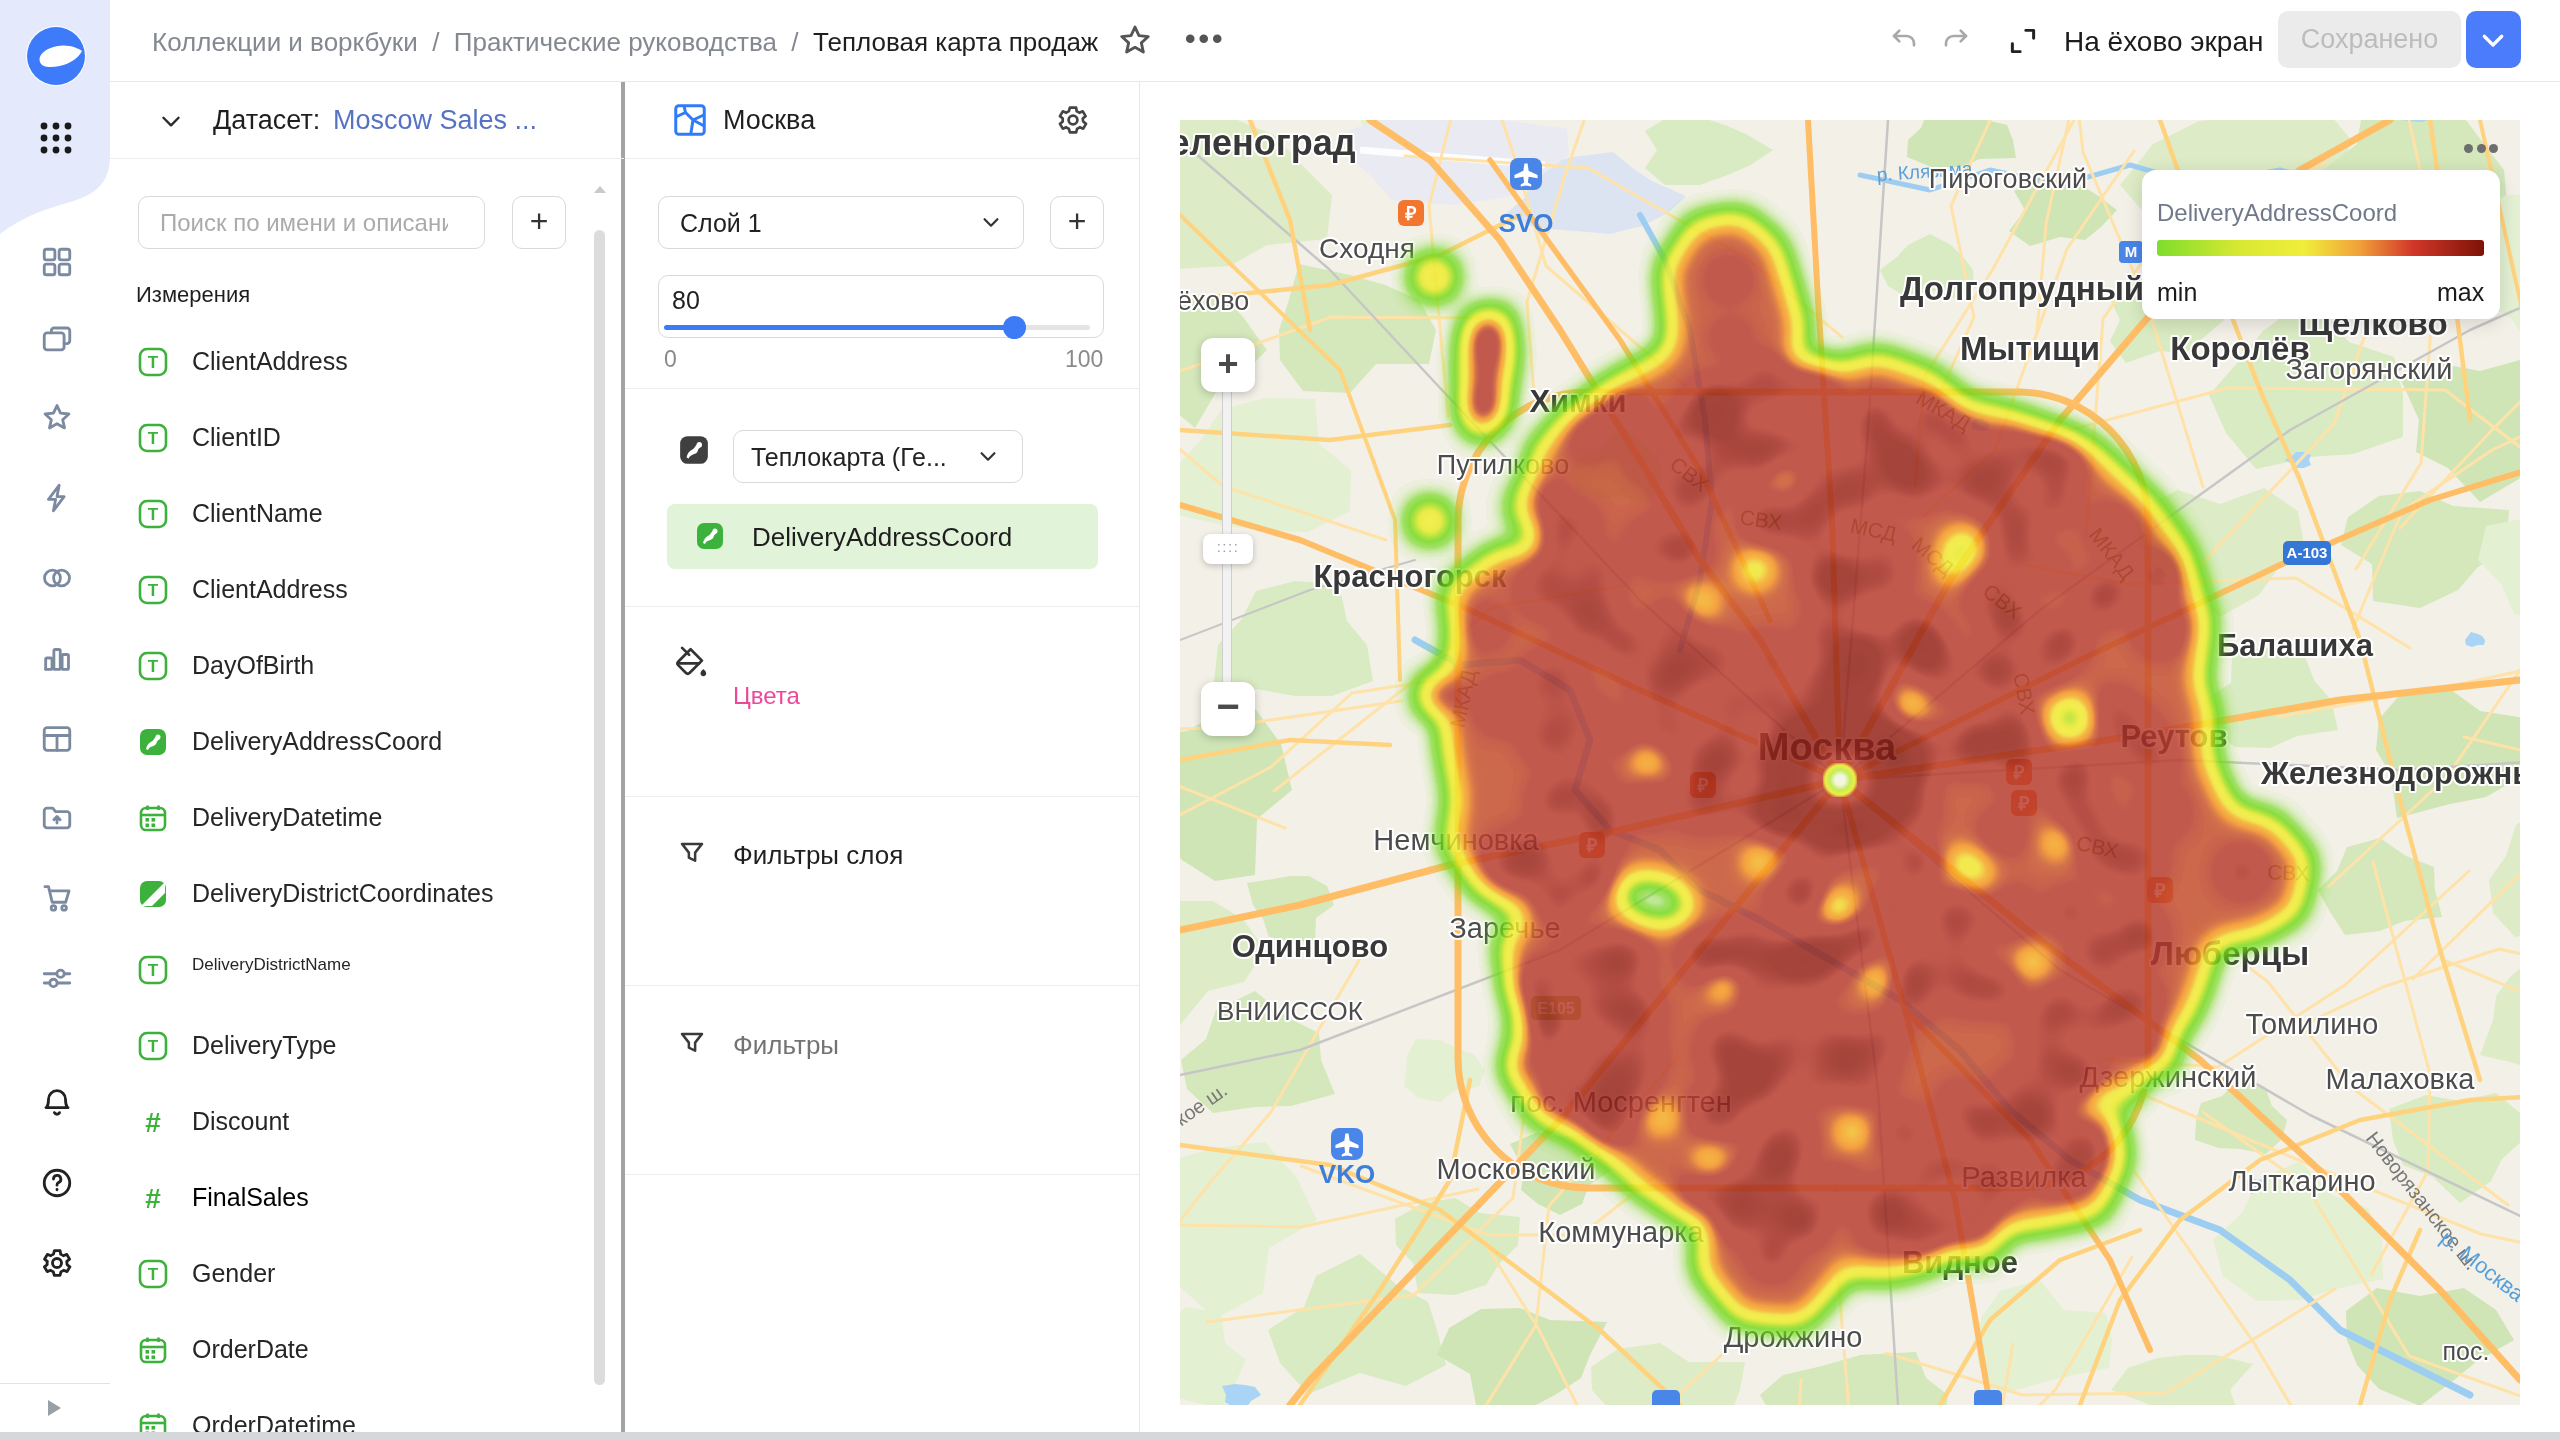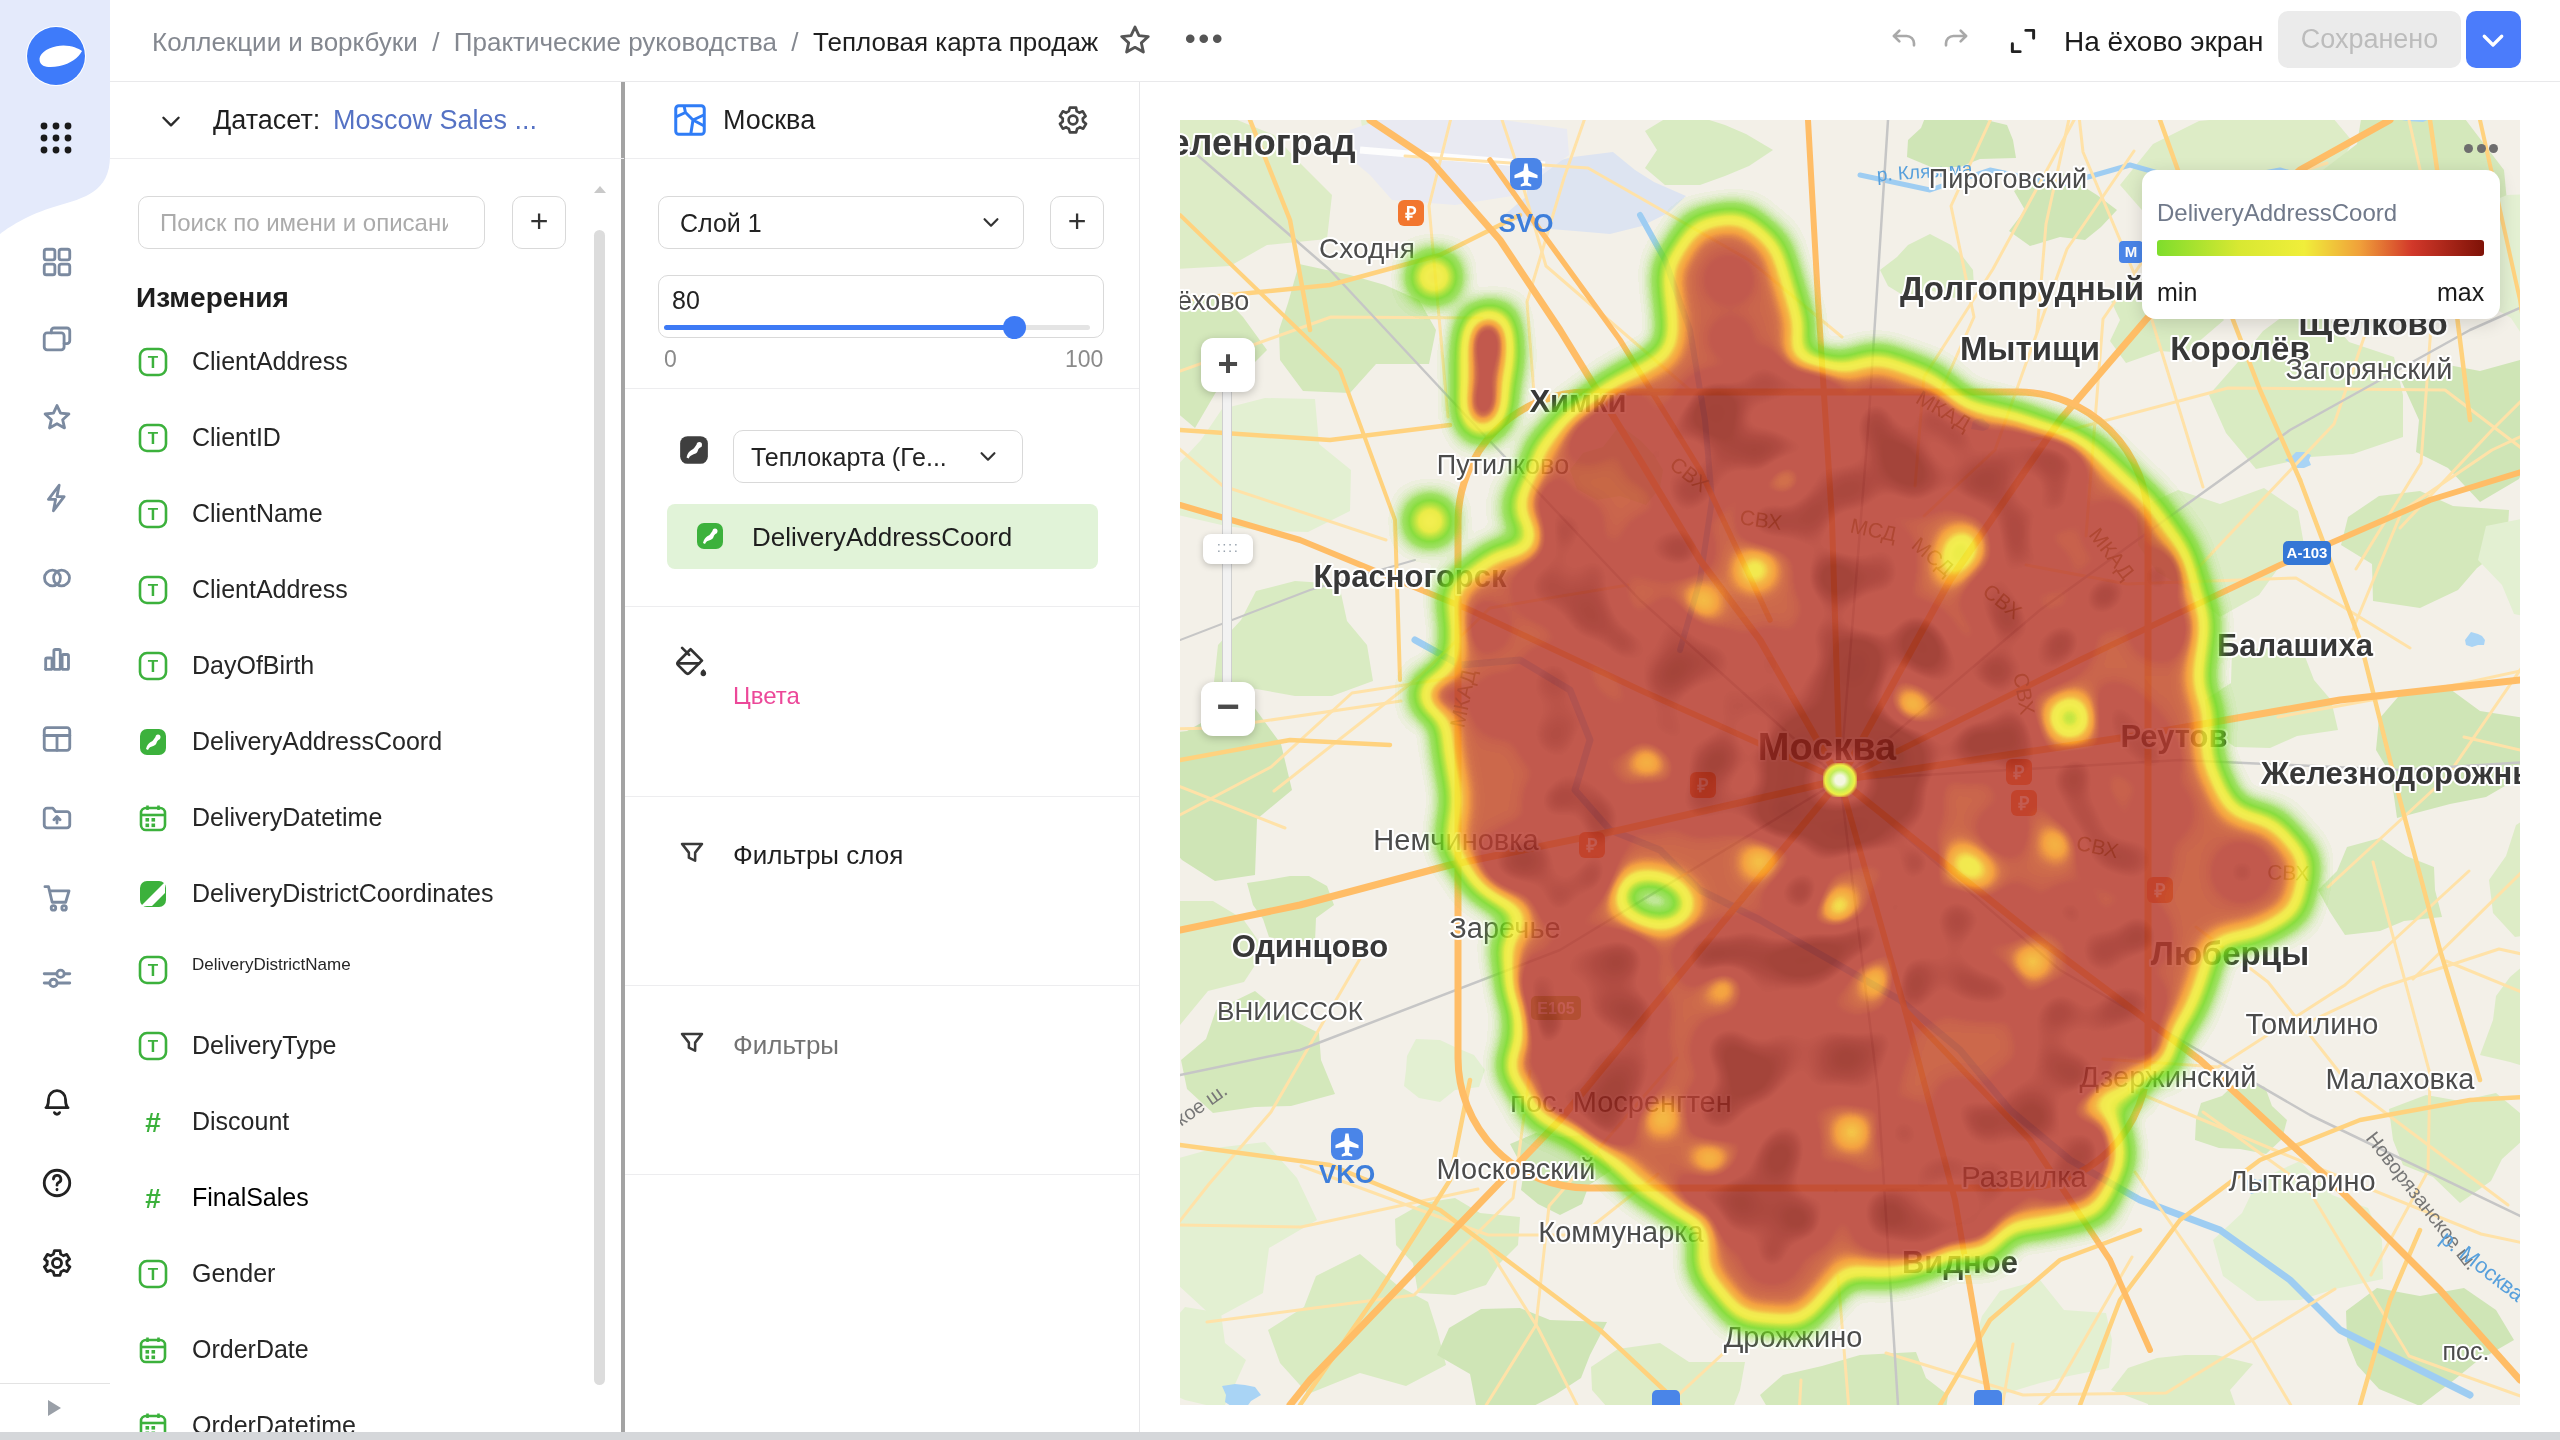--- a/index.html
+++ b/index.html
@@ -123,21 +123,21 @@
 <div class="abs" style="left:223px;top:23px;font-size:27px;color:#5572c4">Moscow Sales ...</div>
 <div class="abs btn" style="left:28px;top:114px;width:347px;height:53px"></div>
 <div class="abs" style="left:50px;top:127px;font-size:24px;color:#ababab;white-space:nowrap;width:288px;overflow:hidden">Поиск по имени и описанию</div>
 <div class="abs btn" style="left:402px;top:114px;width:54px;height:53px;font-size:32px;color:#333;text-align:center;line-height:48px;font-weight:300">+</div>
 <div class="abs" style="left:484px;top:100px;width:12px;height:1290px">
   <div class="abs" style="left:0;top:48px;width:11px;height:1155px;background:#dcdcdc;border-radius:6px"></div>
   <svg class="abs" style="left:-2px;top:0" width="16" height="16" viewBox="0 0 16 16">
         <path d="M2 11 L8 4 L14 11 Z" fill="#c9c9c9"></path>
       </svg>
 </div>
-<div class="abs" style="left:26px;top:200px;font-size:28px;font-weight:bold;color:#1e1e1e">Измерения</div>
+<div class="abs" style="left:26px;top:200px;font-size:22px;font-weight:normal;color:#1e1e1e">Измерения</div>
 <svg style="position:absolute;left:28px;top:265px" width="30" height="30" viewBox="0 0 30 30">
       <rect x="2" y="2" width="26" height="26" rx="7" fill="none" stroke="#3cb13c" stroke-width="2.6"></rect>
       <text x="15" y="21" font-size="17" font-weight="bold" fill="#3cb13c" text-anchor="middle" font-family="Liberation Sans">T</text>
     </svg>
     <div style="position:absolute;left:82px;top:265px;font-size:25px;color:#262626">ClientAddress</div>
     <svg style="position:absolute;left:28px;top:341px" width="30" height="30" viewBox="0 0 30 30">
       <rect x="2" y="2" width="26" height="26" rx="7" fill="none" stroke="#3cb13c" stroke-width="2.6"></rect>
       <text x="15" y="21" font-size="17" font-weight="bold" fill="#3cb13c" text-anchor="middle" font-family="Liberation Sans">T</text>
     </svg>
     <div style="position:absolute;left:82px;top:341px;font-size:25px;color:#262626">ClientID</div>

